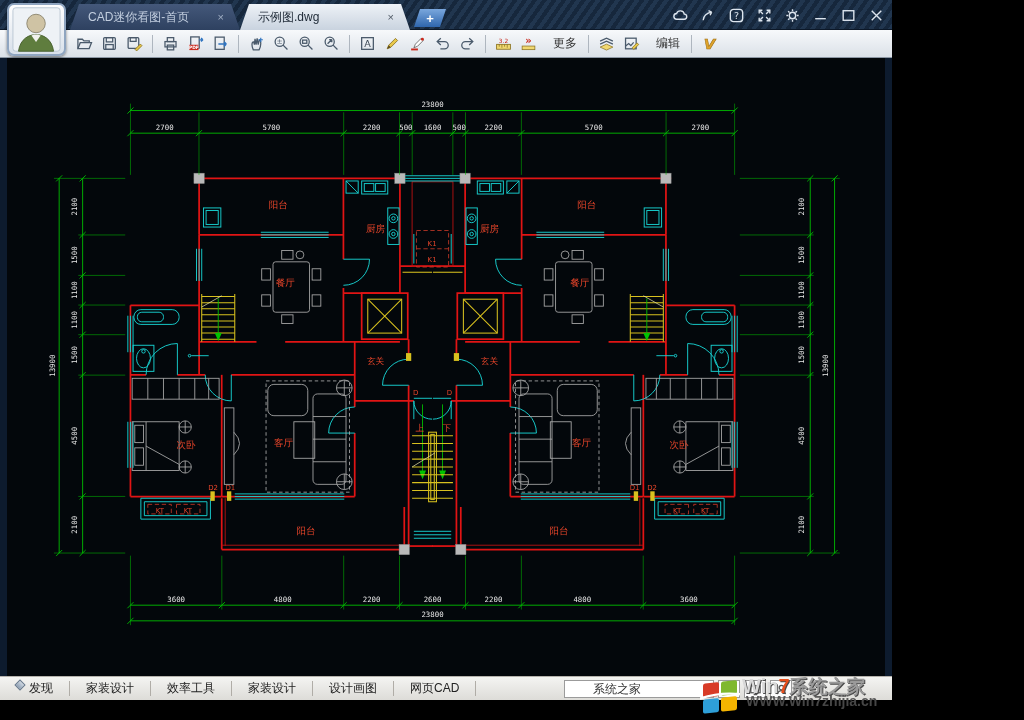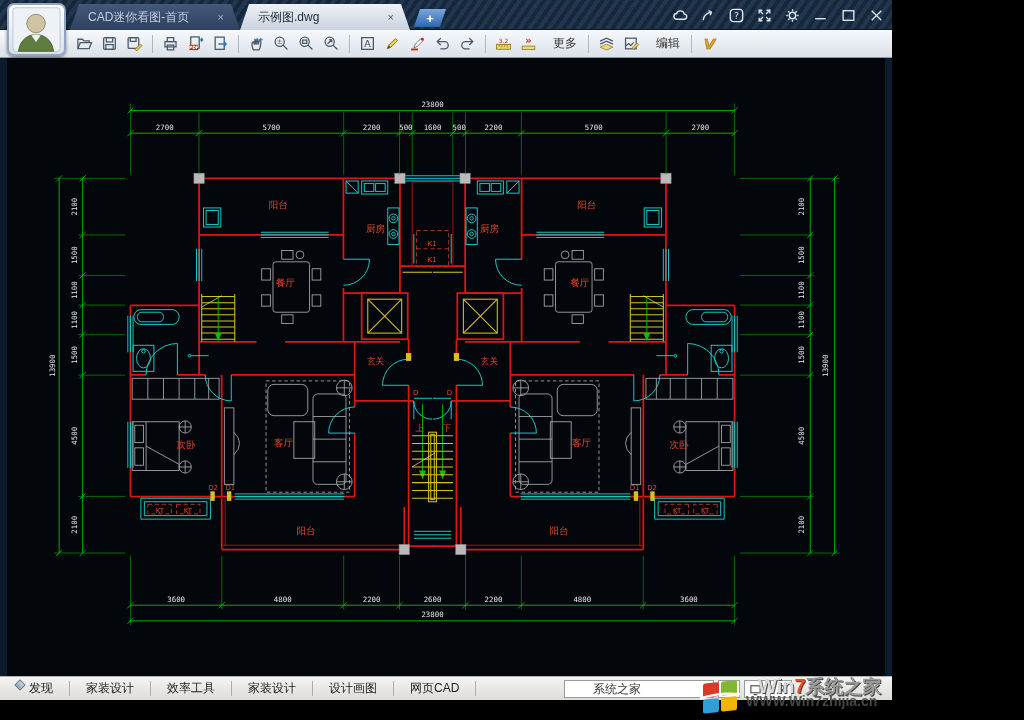--- a/index.html
+++ b/index.html
@@ -82,21 +82,21 @@
   .sicon { position:absolute; top:3px; width:22px; height:18px; background:#fdfdfd; border:1px solid #9b9b9b;
     display:flex; align-items:center; justify-content:center; cursor:pointer; }
   .sicon svg { width:13px; height:13px; stroke:#555; stroke-width:1.3; fill:none; }
 
   
   .watermark { position:absolute; right:2px; bottom:0; width:190px; height:46px; z-index:40;
     pointer-events:none; }
   .wm-flag { position:absolute; left:0; bottom:4px; width:40px; height:40px; }
   .wm-title { position:absolute; left:42px; top:0; font-size:20px; font-weight:bold;
     font-family:"Liberation Sans",sans-serif; white-space:nowrap;
-    color:#d9d9d9; text-shadow:1px 1px 0 #4a4a4a; letter-spacing:0;margin-left:16px; }
+    color:#d9d9d9; text-shadow:1px 1px 0 #4a4a4a; letter-spacing:0; }
   .wm-title .seven { color:#e84e1b; }
   .wm-title .cn { color:#9a9a9a; font-size:19px; }
   .wm-url { position:absolute; left:46px; top:19px; font-size:14px; font-weight:bold;
     color:#4e4e4e; opacity:.9; white-space:nowrap; }
 </style>
 </head>
 <body>
 
 <div class="window">
 

